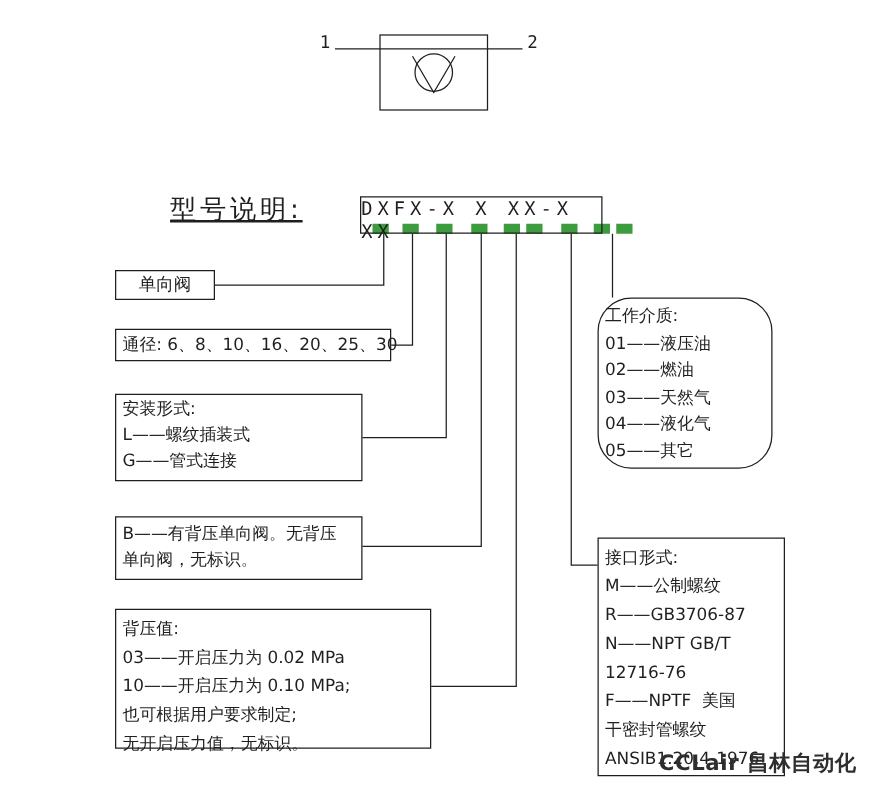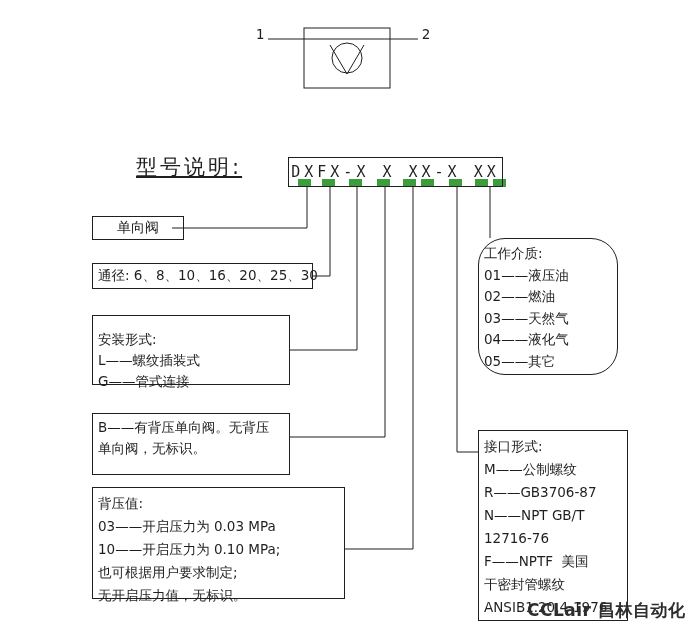--- a/index.html
+++ b/index.html
@@ -15,39 +15,39 @@
   svg.lines line, svg.lines path, svg.lines rect, svg.lines circle {
     stroke:var(--line,#1f1f1f); stroke-width:1; fill:none;
   }
   svg.lines g.marks rect { fill:var(--highlight,#3d9c3d); stroke:none; }
 
   .port { position:absolute; width:14px; text-align:center; font-size:14px;
           font-family:"DejaVu Sans Mono","Liberation Mono",monospace; }
 
   .model-label { position:absolute; left:136px; top:153px; font-size:21px; letter-spacing:3px;text-decoration:underline; }
   .model-box {
-    position:absolute; left:288px; top:157px; width:215px; height:30px;
+    position:absolute; left:288px; top:157px; width:194px; height:30px;
     border:1px solid var(--line,#1f1f1f); box-sizing:border-box;
-    display:flex; align-items:center; justify-content:center;
+    display:flex; align-items:flex-start; justify-content:center;
     font-family:"DejaVu Sans Mono","Liberation Mono",monospace;
     font-size:15px; letter-spacing:4px;
   }
 
   .tbox {
     position:absolute; border:1px solid var(--line,#1f1f1f); box-sizing:border-box;
     font-size:13.5px; background:transparent;
   }
   .tbox .ln { padding-left:5px; white-space:pre; }
   .center-box { display:flex; align-items:center; justify-content:center; font-size:14px; }
 
-  .box-check    { left:92px;  top:216px; width:92px;  height:24px; }
+  .box-check    { left:92px;  top:216px; width:80px;  height:24px; }
   .box-diam     { left:92px;  top:263px; width:221px; height:26px; display:flex; align-items:center; }
-  .box-mount    { left:92px;  top:315px; width:198px; height:70px;  padding-top:13px; }
+  .box-mount    { left:92px;  top:315px; width:198px; height:70px;  padding-top:1px; }
   .box-mount .ln { line-height:21px; }
-  .box-bp       { left:92px;  top:413px; width:198px; height:62px;  padding-top:3px; }
+  .box-bp       { left:92px;  top:413px; width:198px; height:51px;  padding-top:3px; }
   .box-bp .ln   { line-height:21px; }
   .box-pv       { left:92px;  top:487px; width:253px; height:112px; padding-top:4px; }
   .box-pv .ln   { line-height:23px; }
   .box-medium   { left:478px; top:238px; width:140px; height:137px; padding-top:4px;border-radius:27px; }
   .box-medium .ln { line-height:21.5px; }
   .box-iface    { left:478px; top:430px; width:150px; height:191px; padding-top:4px; }
   .box-iface .ln { line-height:23px; }
 
   .ind-28 { padding-left:33px; }
   .ind-42 { padding-left:47px; }
@@ -120,21 +120,21 @@
     <div class="ln">G——管式连接</div>
   </div>
 
   <div class="tbox box-bp">
     <div class="ln">B——有背压单向阀。无背压</div>
     <div class="ln ind-28">单向阀，无标识。</div>
   </div>
 
   <div class="tbox box-pv">
     <div class="ln">背压值:</div>
-    <div class="ln">03——开启压力为 0.03 MPa</div>
+    <div class="ln">03——开启压力为 0.02 MPa</div>
     <div class="ln">10——开启压力为 0.10 MPa;</div>
     <div class="ln ind-42">也可根据用户要求制定;</div>
     <div class="ln ind-42">无开启压力值，无标识。</div>
   </div>
 
   <div class="tbox box-medium">
     <div class="ln">工作介质:</div>
     <div class="ln">01——液压油</div>
     <div class="ln">02——燃油</div>
     <div class="ln">03——天然气</div>

